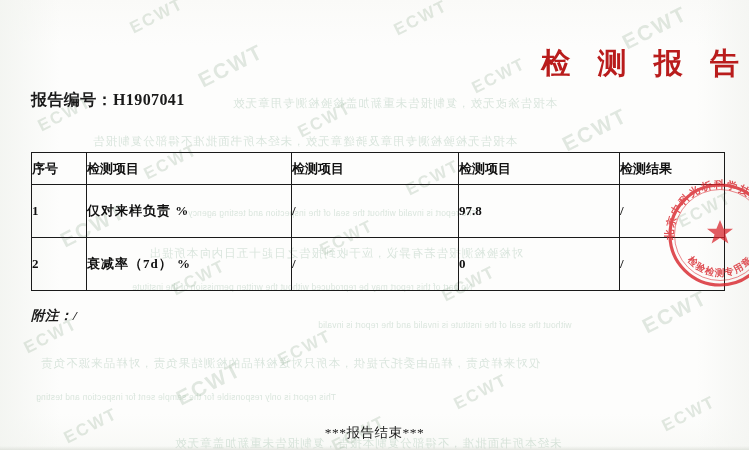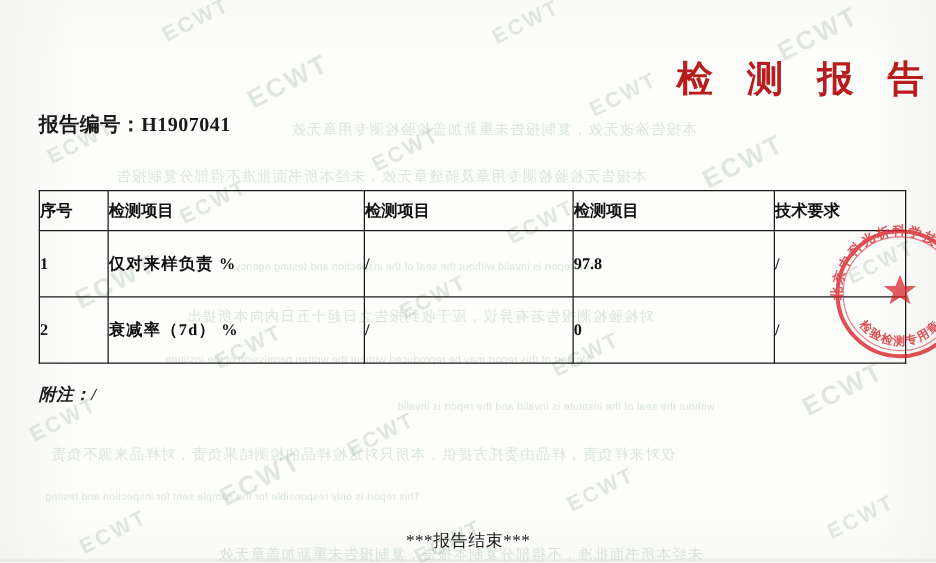--- a/index.html
+++ b/index.html
@@ -221,21 +221,21 @@
 
 
 
   <table class="result-table">
     <thead>
       <tr>
         <th class="col-no">序号</th>
         <th class="col-item">检测项目</th>
         <th class="col-req">检测项目</th>
         <th class="col-result">检测项目</th>
-        <th class="col-judge">技术要求</th>
+        <th class="col-judge">检测结果</th>
       </tr>
     </thead>
     <tbody>
       <tr>
         <td>1</td>
         <td class="cell-item">仅对来样负责  %</td>
         <td>/</td>
         <td>97.8</td>
         <td>/</td>
       </tr>

